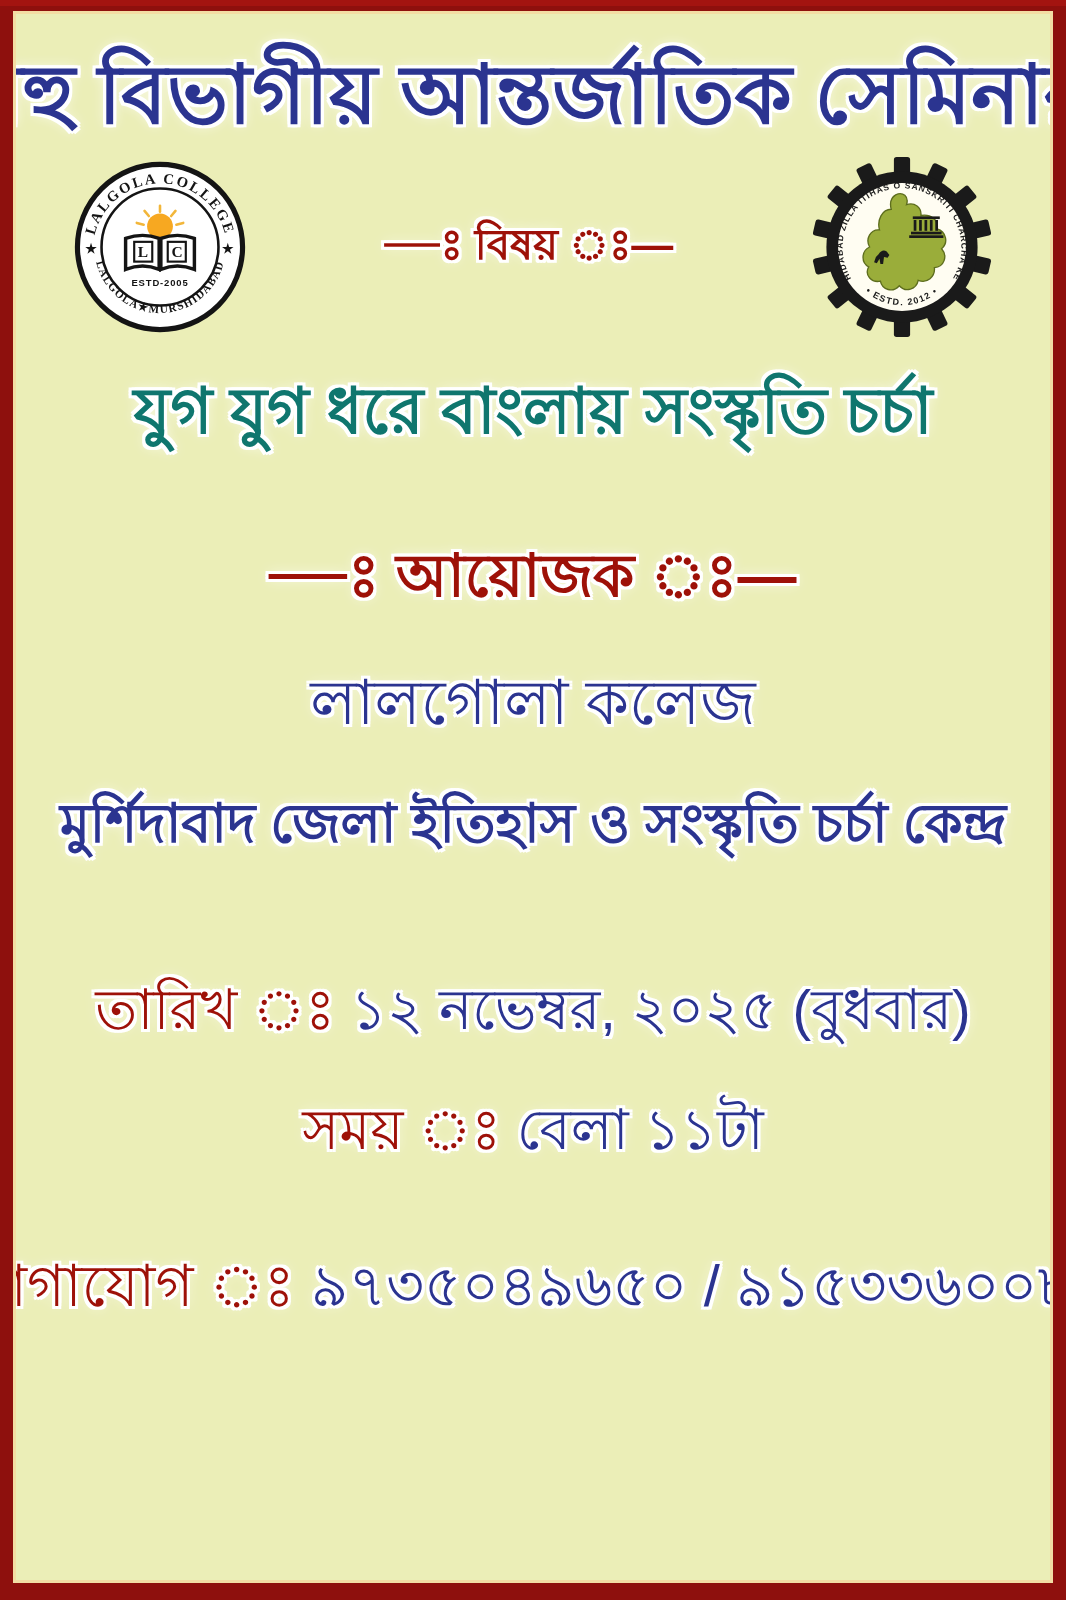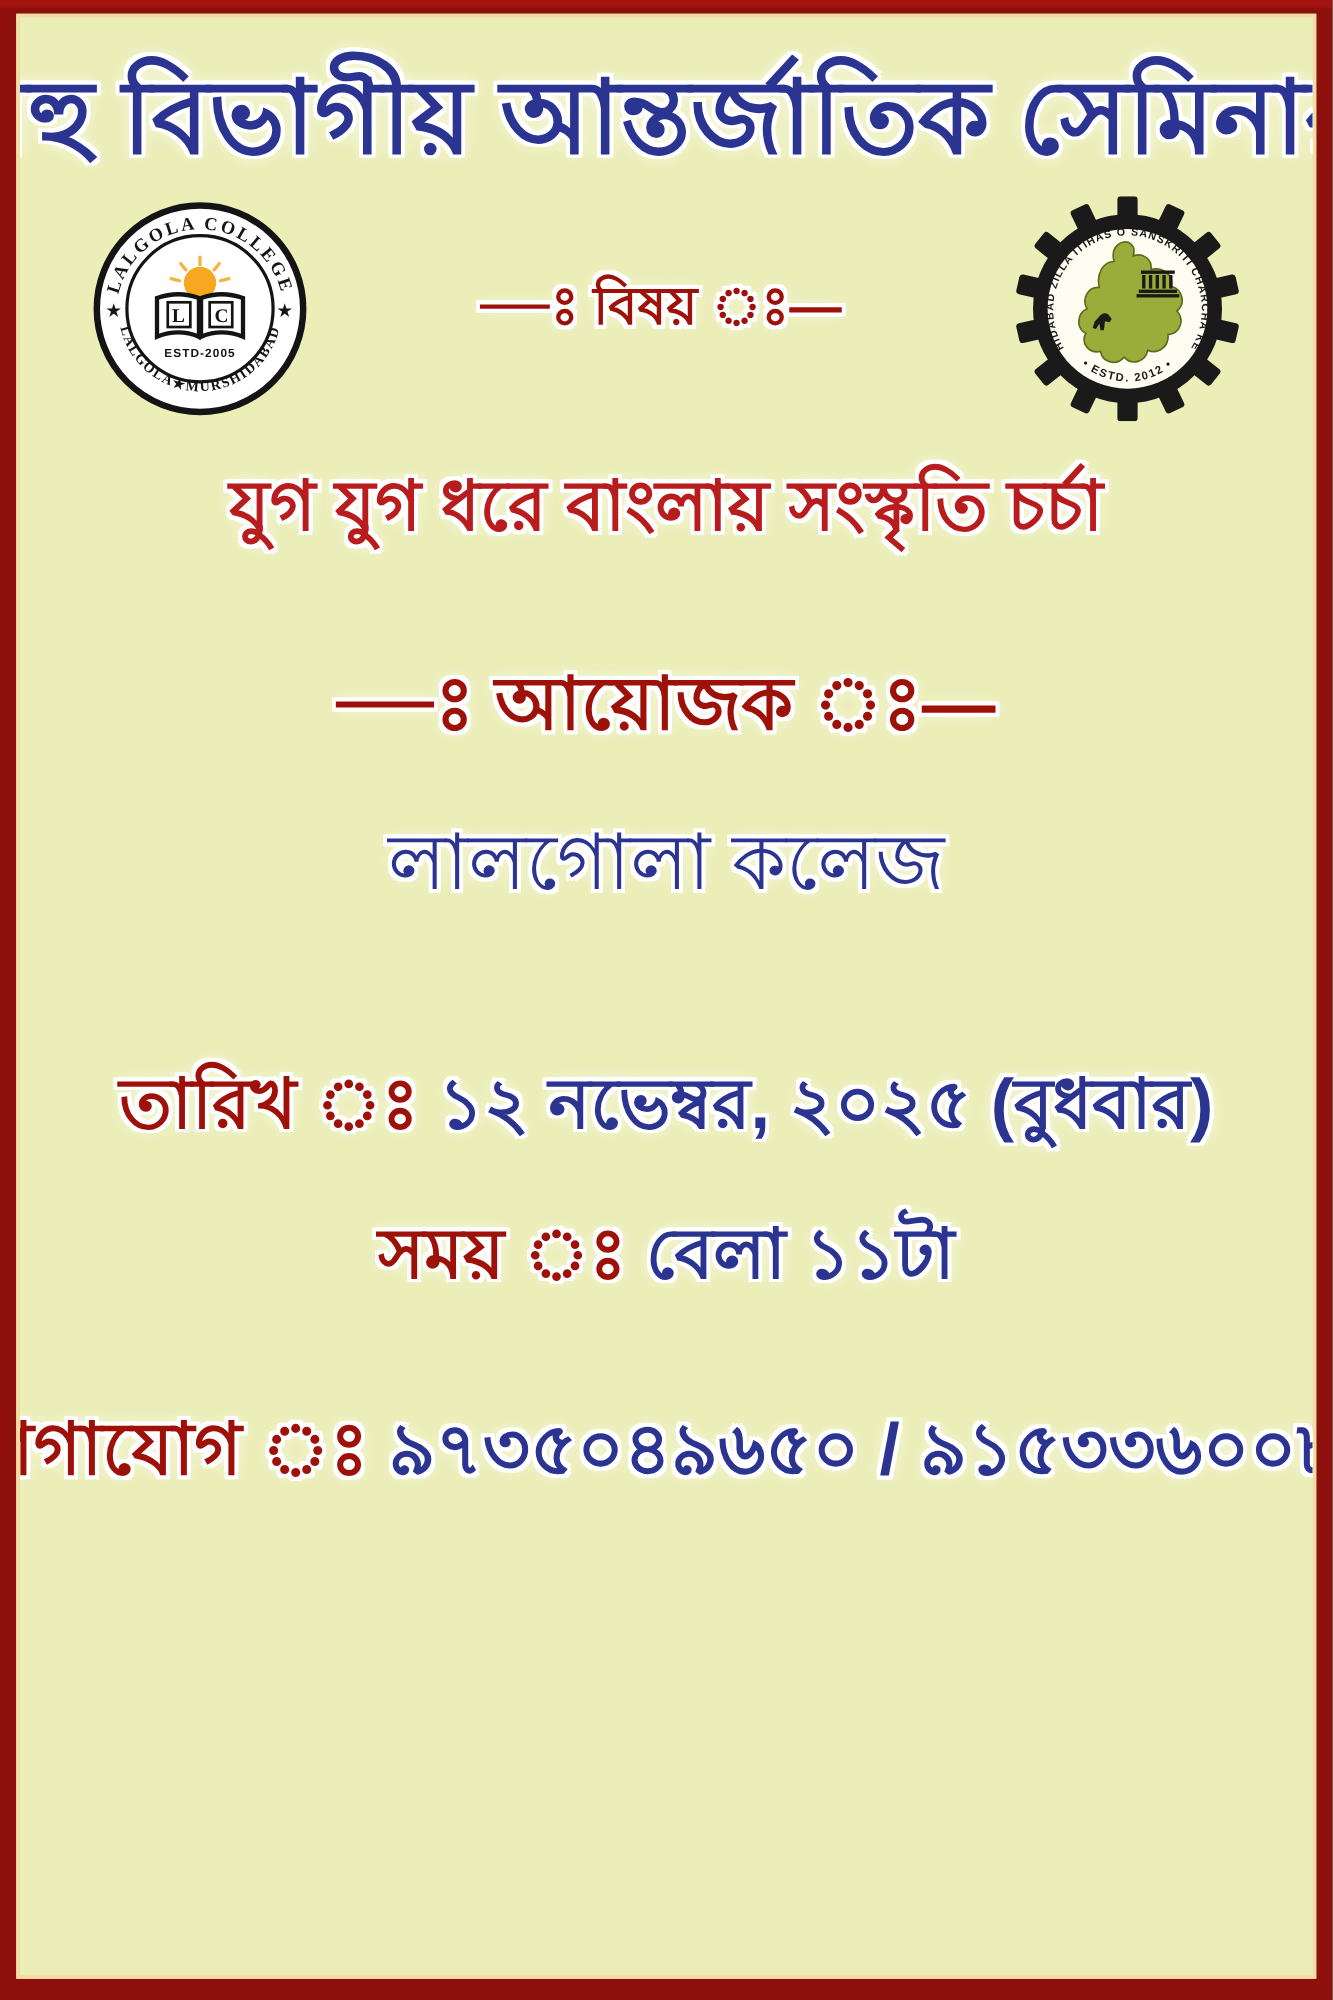--- a/index.html
+++ b/index.html
@@ -40,39 +40,39 @@
     padding:0 58px;
     display:flex;align-items:center;justify-content:space-between;
     height:182px;
   }
   .section-heading{
     font-size:42px;font-weight:700;color:#9e1108;white-space:nowrap;
   }
   .section-heading.small{font-size:59px;}
   .subject{
     margin-top:24px;
-    font-size:56px;font-weight:700;color:#b91c1c;white-space:nowrap;
+    font-size:64px;font-weight:700;color:#0f766e;white-space:nowrap;
   }
   .mt-org{margin-top:62px;}
   .org{
     margin-top:26px;
     font-size:62px;font-weight:400;color:#2b3490;white-space:nowrap;
   }
   .mt-collab{margin-top:56px;}
   .collab{
     margin-top:24px;
     font-size:54px;font-weight:700;color:#2b3490;white-space:nowrap;
   }
   .details{
     margin-top:82px;
     display:flex;flex-direction:column;align-items:center;
   }
   .detail-line{
     margin:13px 0;
-    font-size:56px;font-weight:700;white-space:nowrap;
+    font-size:56px;font-weight:400;white-space:nowrap;
   }
   .detail-line .lbl{color:#9e1108;}
   .detail-line .val{color:#2b3490;}
   .contact{margin-top:48px;font-size:58px;}
   svg text{font-weight:700;}
 </style>
 </head>
 <body>
 
 <div class="poster">
@@ -177,20 +177,21 @@
       </svg>
     </div>
 
     <div class="subject glow">যুগ যুগ ধরে বাংলায় সংস্কৃতি চর্চা</div>
 
     <div class="section-heading small glow mt-org">—ঃ আয়োজক ঃ—</div>
 
     <div class="org glow">লালগোলা কলেজ</div>
 
 
+    <div class="collab glow">মুর্শিদাবাদ জেলা ইতিহাস ও সংস্কৃতি চর্চা কেন্দ্র</div>
 
     <div class="details">
       <div class="detail-line glow">
         <span class="lbl">তারিখ ঃ</span>
         <span class="val">১২ নভেম্বর, ২০২৫ (বুধবার)</span>
       </div>
       <div class="detail-line glow">
         <span class="lbl">সময় ঃ</span>
         <span class="val">বেলা ১১টা</span>
       </div>

